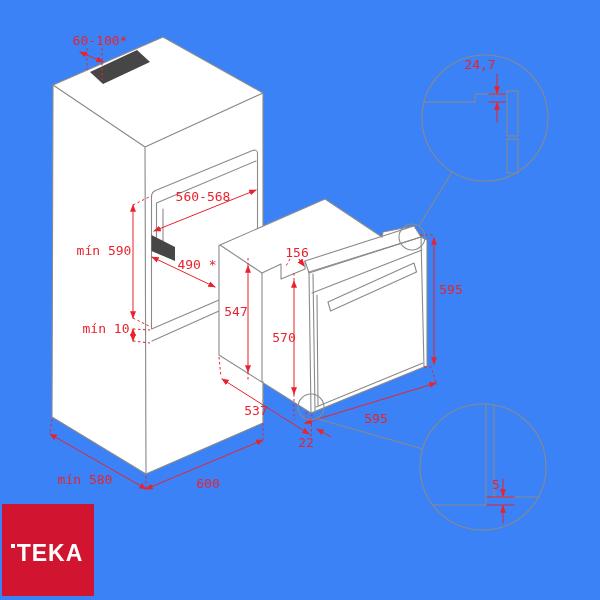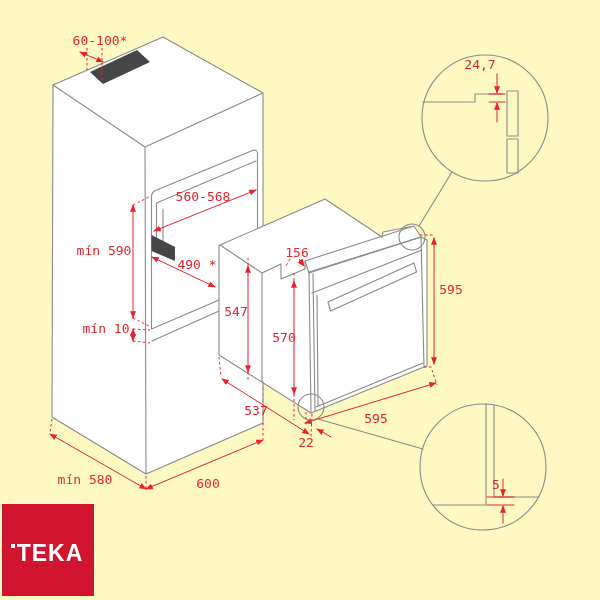--- a/index.html
+++ b/index.html
@@ -1,16 +1,16 @@
 <!DOCTYPE html>
 <html><head>
 <meta charset="utf-8">
 <style>
   html,body{margin:0;padding:0;background:#ffffff;}
-  .stage{position:relative;width:600px;height:600px;background:#fef9c3;overflow:hidden;}
+  .stage{position:relative;width:600px;height:600px;background:#3b82f6;overflow:hidden;}
   svg{display:block;}
   svg text{font-family:"DejaVu Sans Mono", monospace;font-size:13px;fill:#e8232e;}
   svg text.logo{font-family:"Liberation Sans", sans-serif;font-weight:bold;font-size:23px;fill:#ffffff;letter-spacing:1px;}
   .gl{stroke:#8a8a8a;stroke-width:1.1;fill:none;stroke-linecap:round;stroke-linejoin:round;}
   .wf{fill:#ffffff;stroke:none;}
   .rd{stroke:#e8232e;stroke-width:1;fill:none;stroke-linecap:round;}
   .rdot{stroke:#e8232e;stroke-width:1;fill:none;stroke-dasharray:2.5,2.5;stroke-linecap:butt;}
   .gdash{stroke:#9a9a9a;stroke-width:1;fill:none;stroke-dasharray:3,3;}
   .dark{fill:#464646;stroke:none;}
 </style>

